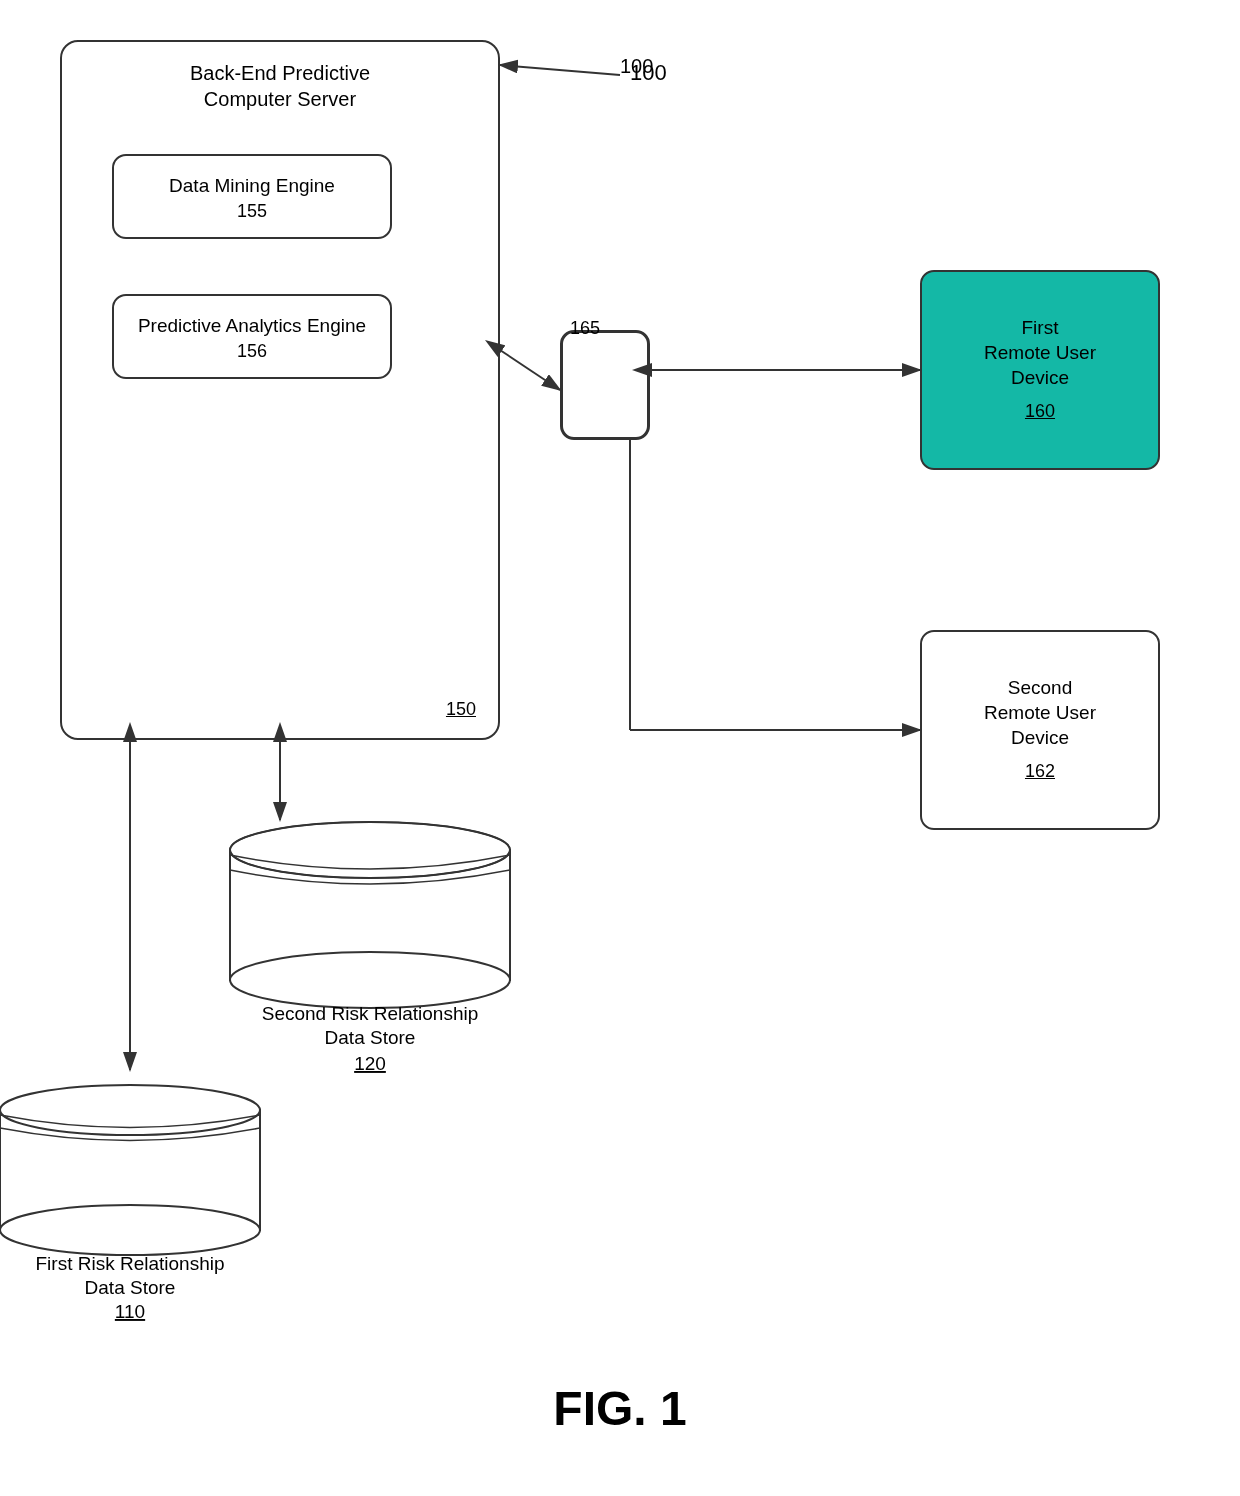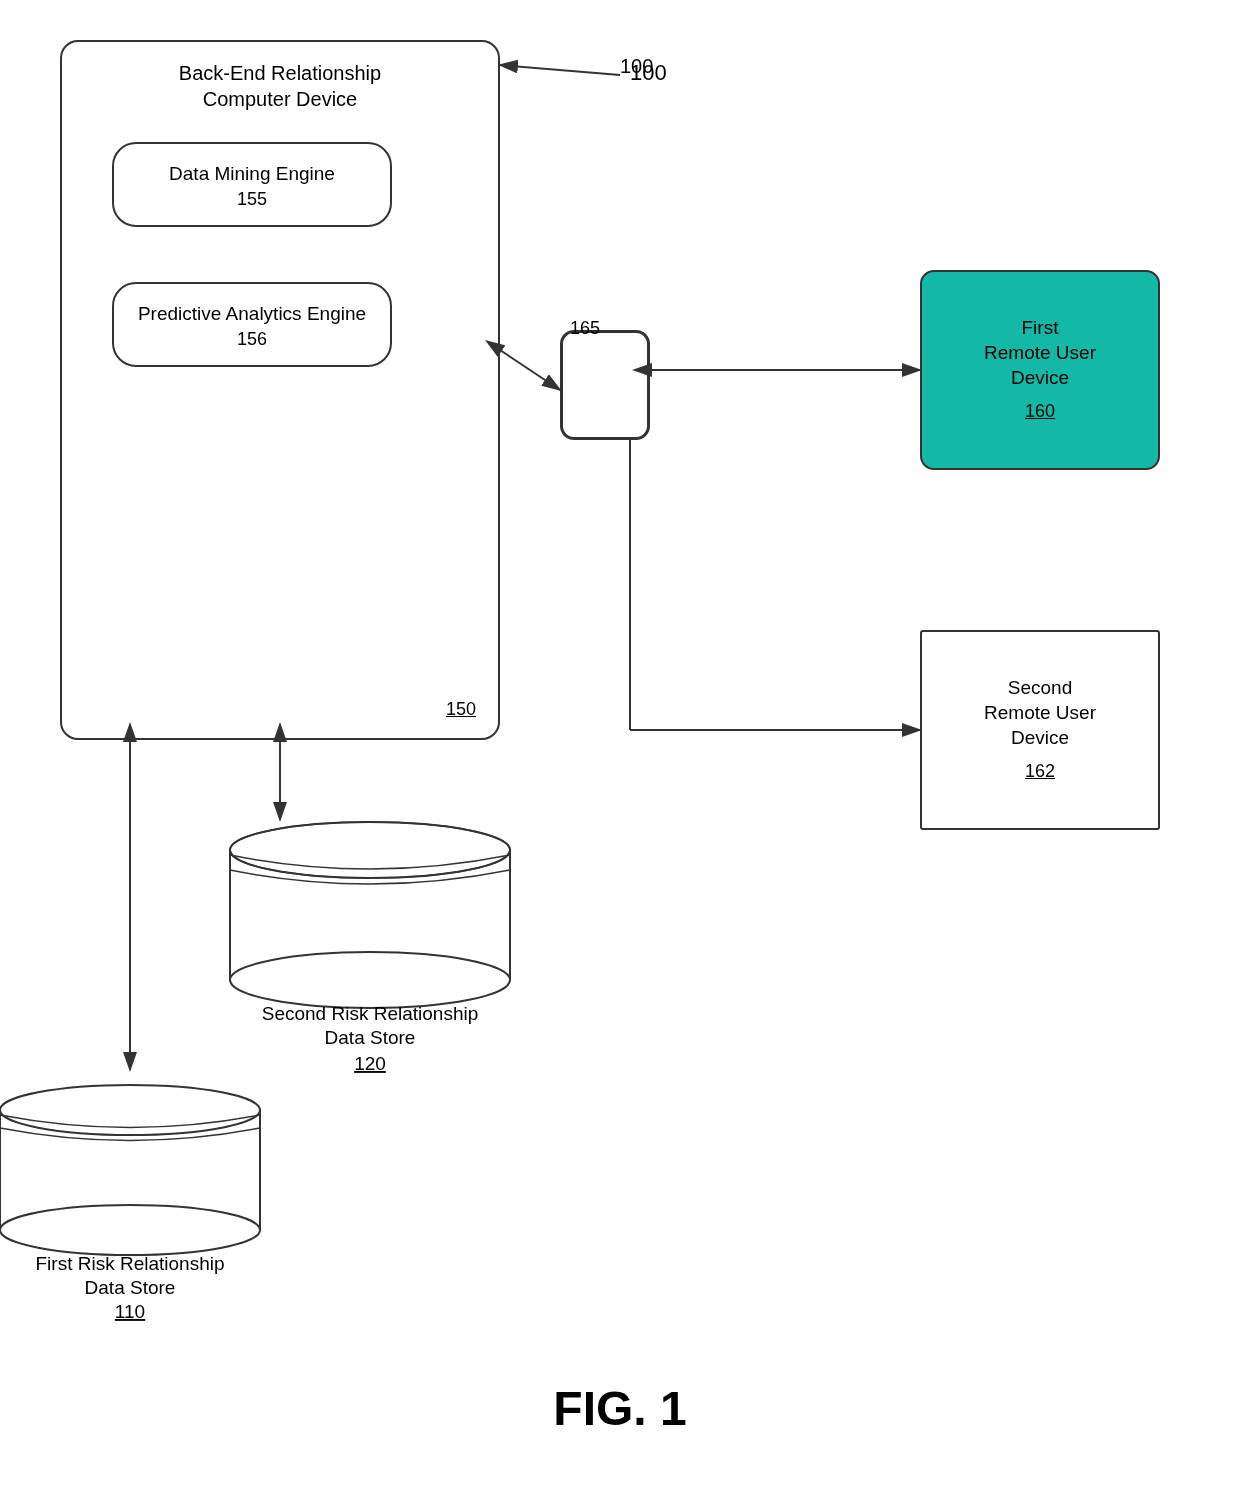--- a/index.html
+++ b/index.html
@@ -41,26 +41,27 @@
       line-height: 1.3;
       color: #000;
     }
 
     
     .component-box {
       position: absolute;
       left: 50px;
       width: 280px;
       border: 2px solid #333;
-      border-radius: 24px;
+      border-radius: 14px;
       background: #fff;
       padding: 18px 20px 14px 20px;
       font-size: 19px;
       text-align: center;
       line-height: 1.3;
+      margin-top: 12px;
     }
 
     .component-box .ref-num {
       display: inline-block;
       font-size: 18px;
     }
 
     .box-data-mining { top: 100px; }
     .box-analytics { top: 240px; }
     .box-insight { top: 380px; }
@@ -114,21 +115,21 @@
     }
 
     
     .remote-box-2 {
       position: absolute;
       top: 630px;
       left: 920px;
       width: 240px;
       height: 200px;
       border: 2px solid #333;
-      border-radius: 3px;
+      border-radius: 14px;
       background: #fff;
       display: flex;
       flex-direction: column;
       align-items: center;
       justify-content: center;
       text-align: center;
       font-size: 19px;
       line-height: 1.3;
     }
 
@@ -173,22 +174,22 @@
 <body>
 
 <div class="diagram-container">
 
   <div class="system-ref">
     <span>100</span>
   </div>
 
   <div class="server-box">
     <div class="server-title">
-      <span>Back-End Relationship</span><br>
-      <span>Computer Device</span>
+      <span>Back-End Predictive</span><br>
+      <span>Computer Server</span>
     </div>
 
     <div class="component-box box-data-mining">
       <span>Data Mining Engine</span><br>
       <span class="ref-num">155</span>
     </div>
 
     <div class="component-box box-analytics">
       <span>Predictive Analytics Engine</span><br>
       <span class="ref-num">156</span>

